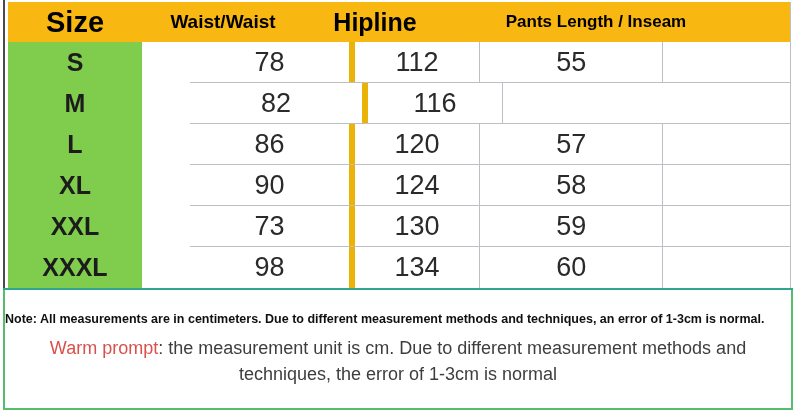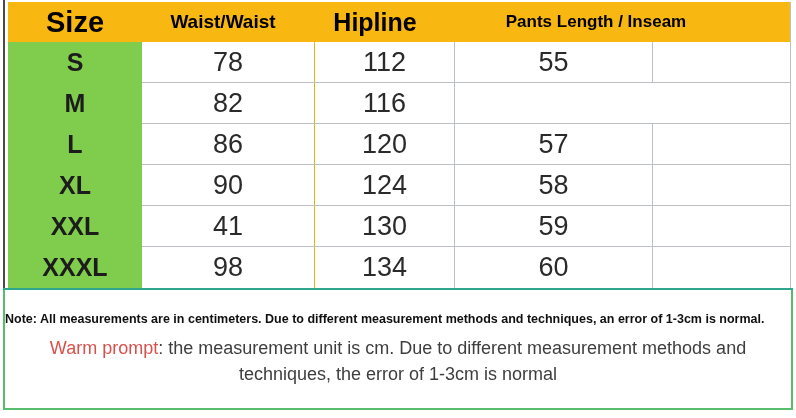--- a/index.html
+++ b/index.html
@@ -26,28 +26,28 @@
   .size-col {
     position:absolute; left:8px; top:42px; width:134px; height:246px;
     background:var(--size-col-bg,#80CD4E); display:flex; flex-direction:column;
   }
   .size-cell {
     height:41px; display:flex; align-items:center; justify-content:center;
     font-size:25px; font-weight:600; color:#1c1c1c;
   }
   
   .grid { position:absolute; left:142px; top:42px; width:648px; height:246px; }
-  .grow { display:flex; height:41px; box-sizing:border-box; border-bottom:1px solid #bcc0c4; }
+  .grow { display:flex; height:41px; box-sizing:border-box; border-bottom:1px solid #bcc0c4;margin-left:48px; }
   .grow:last-child { border-bottom:none; }
   .cell {
     display:flex; align-items:center; justify-content:center;
     font-size:27px; color:#2a2a2a; box-sizing:border-box;
   }
   .c-waist { width:172px; }
-  .c-hip   { width:140px; border-left:1px solid #eab308; }
+  .c-hip   { width:140px; border-left:6px solid #eab308; }
   .c-pants { width:198px; border-left:1px solid #bcc0c4; }
   .c-empty { width:138px; border-left:1px solid #bcc0c4; }
   
   .note-box {
     position:absolute; left:3px; top:290px; width:790px; height:120px; box-sizing:border-box;
     border:2px solid var(--note-box-border,#55BD6C); border-top:none; background:#ffffff;
   }
   .note-text {
     padding-top:22px; text-align:left; font-weight:bold; font-size:12.5px; color:#101010;
   }
@@ -96,21 +96,21 @@
       <div class="cell c-pants">57</div>
       <div class="cell c-empty"></div>
     </div>
     <div class="grow">
       <div class="cell c-waist">90</div>
       <div class="cell c-hip">124</div>
       <div class="cell c-pants">58</div>
       <div class="cell c-empty"></div>
     </div>
     <div class="grow">
-      <div class="cell c-waist">41</div>
+      <div class="cell c-waist">73</div>
       <div class="cell c-hip">130</div>
       <div class="cell c-pants">59</div>
       <div class="cell c-empty"></div>
     </div>
     <div class="grow">
       <div class="cell c-waist">98</div>
       <div class="cell c-hip">134</div>
       <div class="cell c-pants">60</div>
       <div class="cell c-empty"></div>
     </div>

